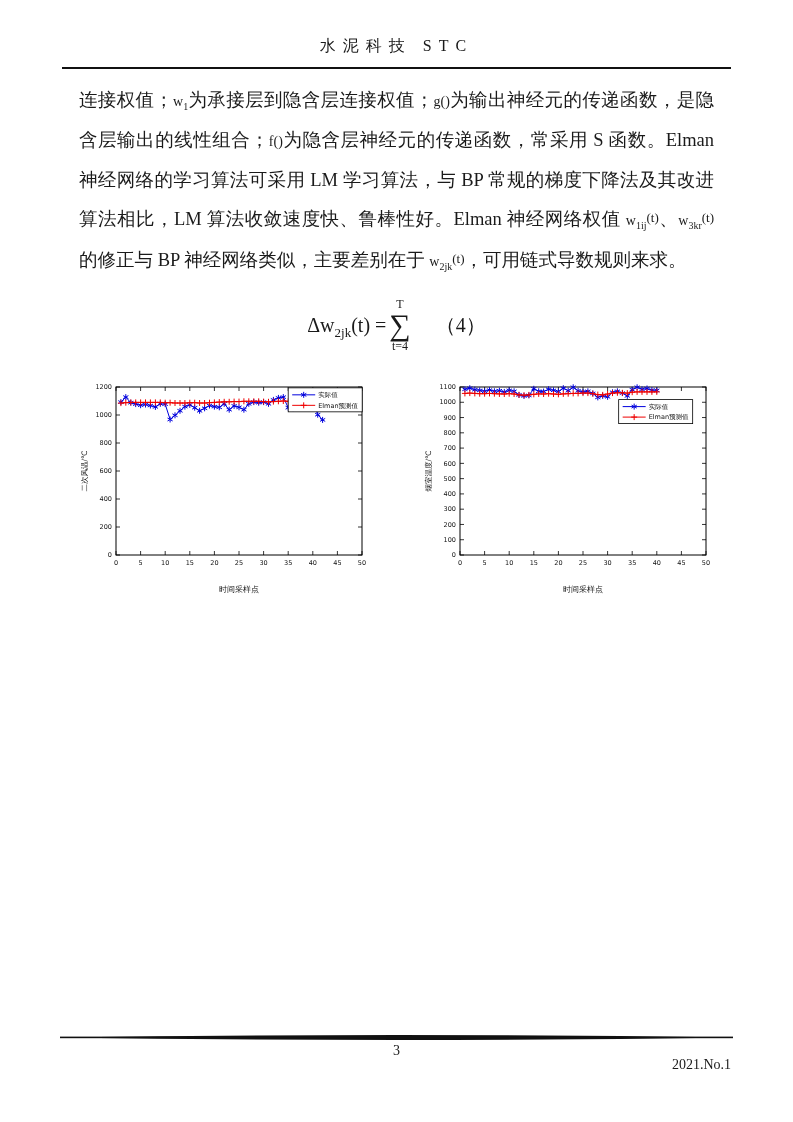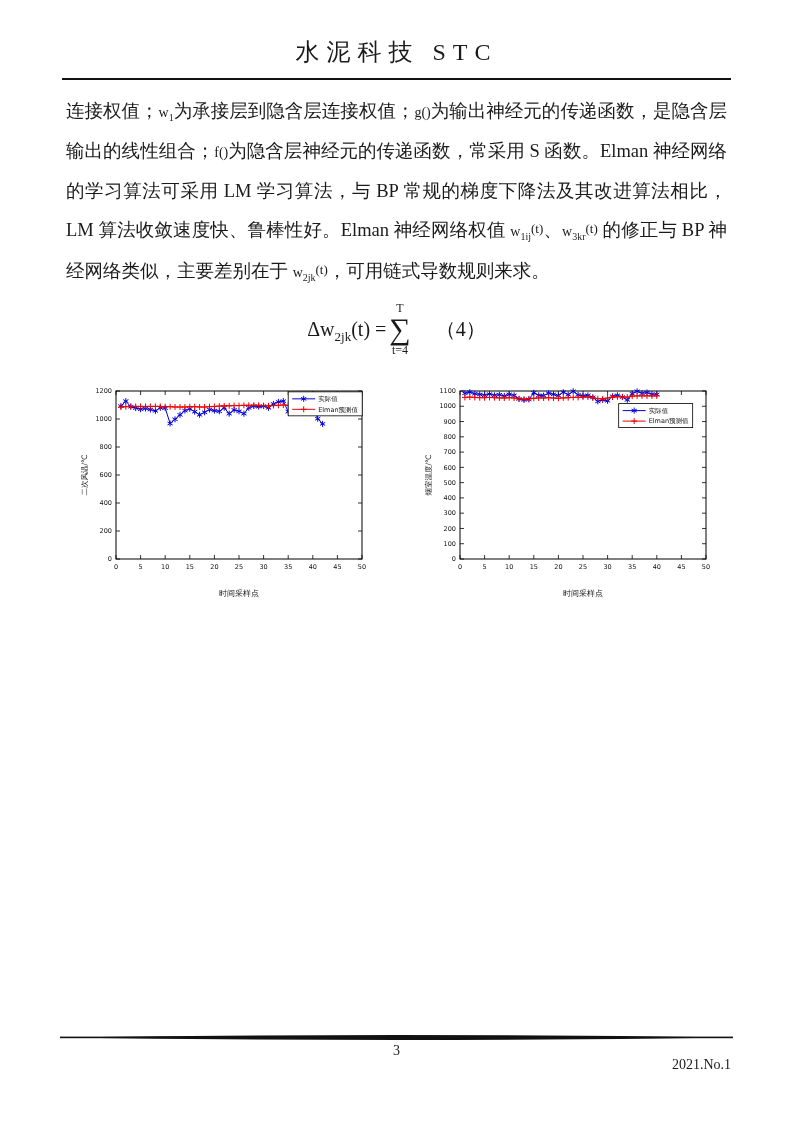--- a/index.html
+++ b/index.html
@@ -9,34 +9,34 @@
     margin:0 auto;
     background:#ffffff;
     font-family:"Liberation Serif","DejaVu Serif",serif;
     color:#1a1a1a;
     overflow:hidden;
   }
   .content{padding:0 62px;}
   .journal-head{
     text-align:center;
     padding-top:36px;
-    font-size:24px;
+    font-size:16px;
     letter-spacing:7px;
     font-weight:500;
   }
   .head-rule{
     margin-top:10px;
     border-bottom:2px solid #111;
     height:0;
   }
   .body-text{
     font-size:18.5px;
     line-height:38px;
     text-align:justify;
-    margin:4px;
+    margin:17px;
   }
   .body-text.first{margin-top:12px;}
   .indent{text-indent:2em;}
   .mathvar{
     font-size:14px;
     white-space:nowrap;
   }
   .mathvar sub{font-size:10px;line-height:0;}
   .mtail{font-size:13px;vertical-align:3px;}
   .formula-row{

